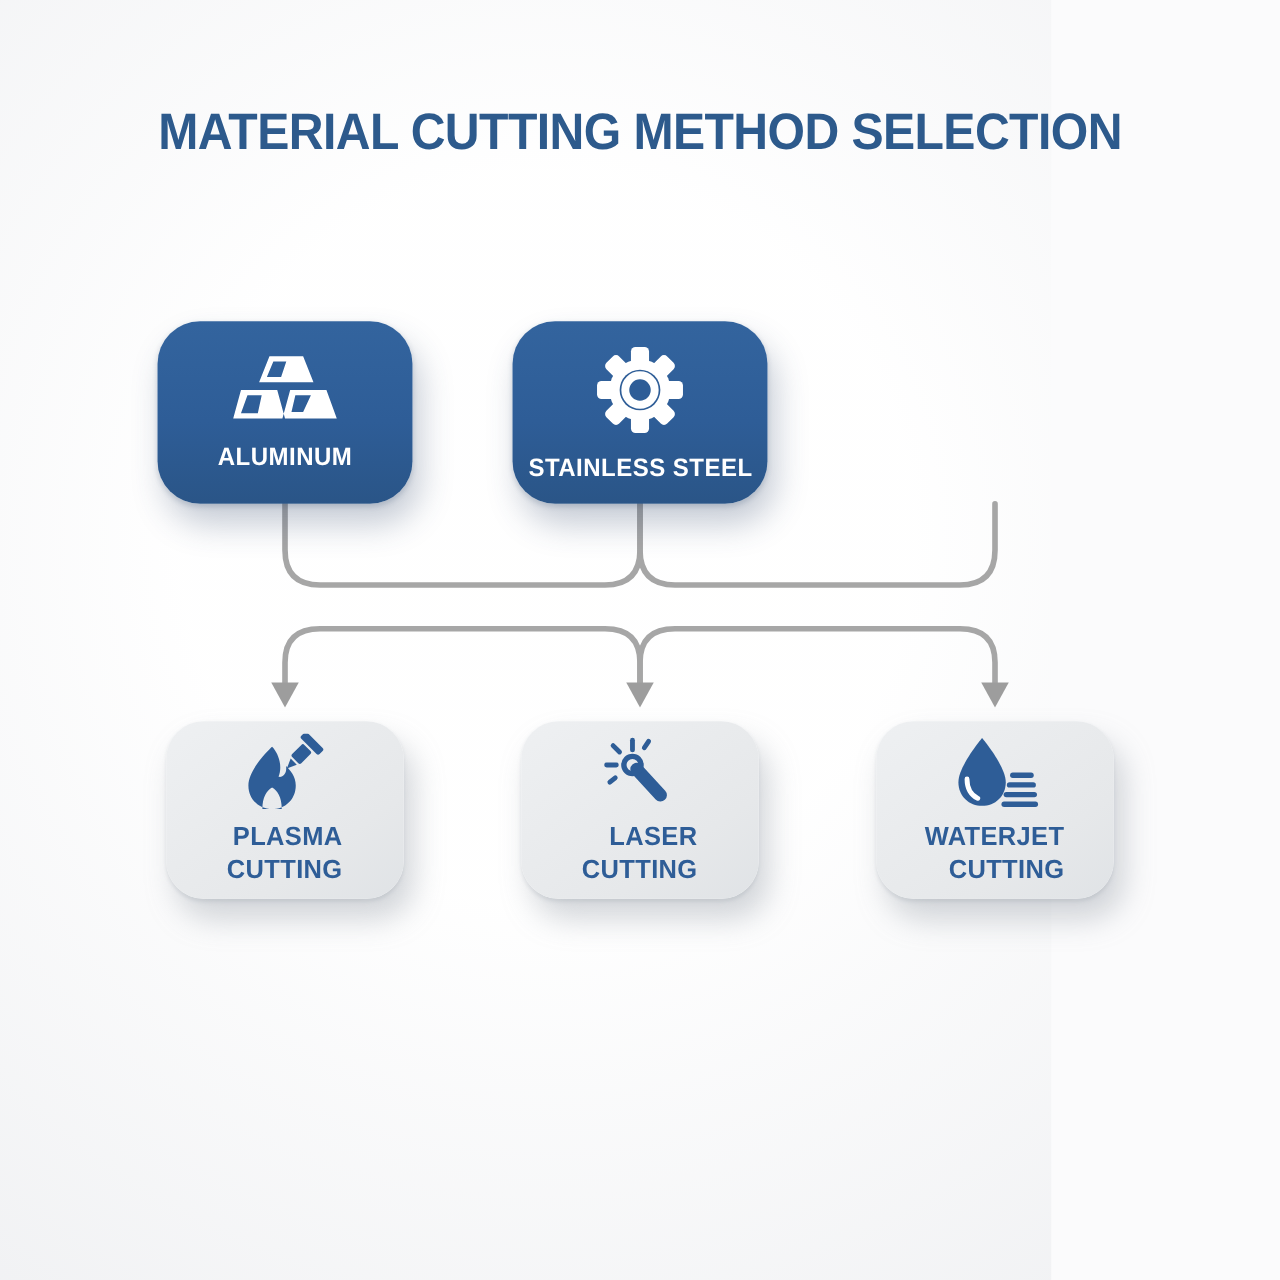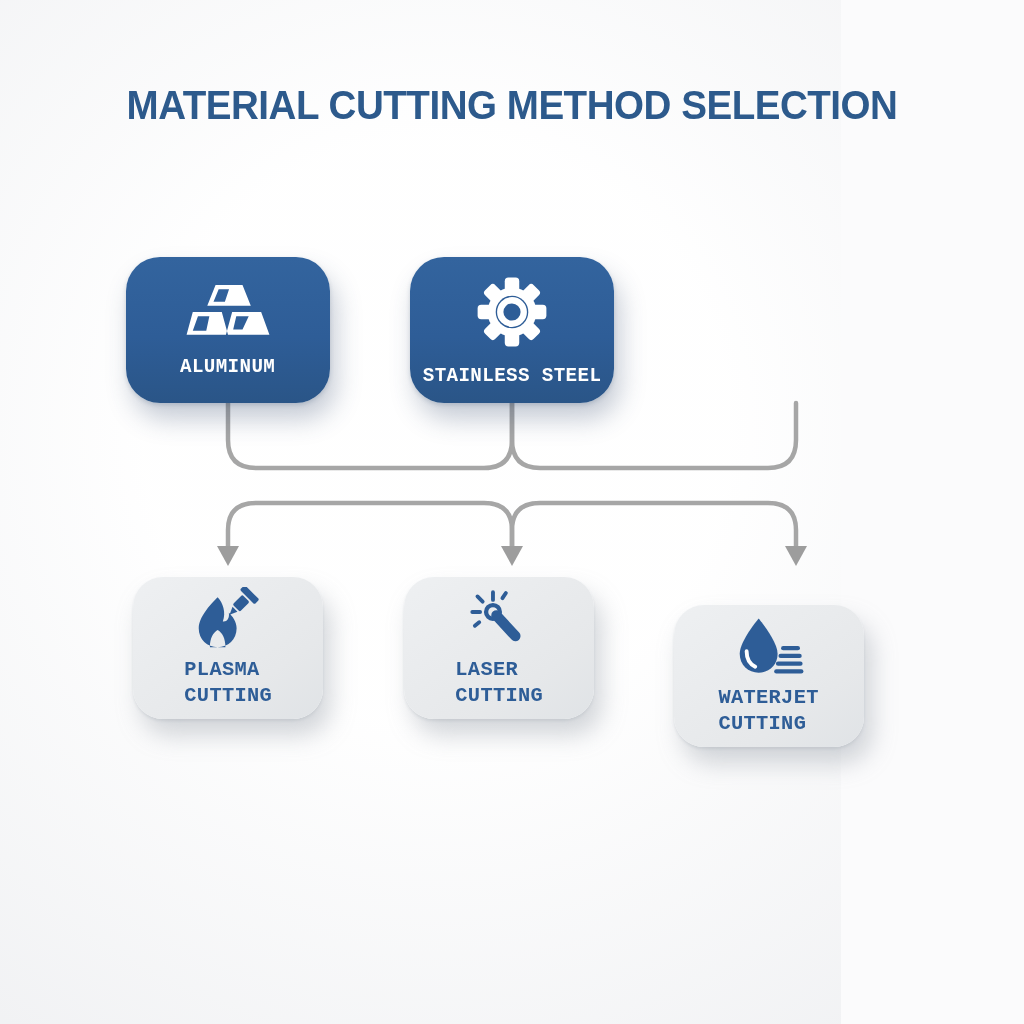--- a/index.html
+++ b/index.html
@@ -17,34 +17,34 @@
   .title{
     position:absolute;left:0;top:82px;width:1024px;
     text-align:center;
     font-size:41px;font-weight:700;letter-spacing:-0.5px;
     color:var(--title-blue,#2d5a8c);
     transform:scaleX(0.94);
     white-space:nowrap;
   }
   .card{
     position:absolute;display:flex;flex-direction:column;
-    align-items:center;justify-content:center;text-align:left;font-family:Liberation Mono, monospace;
+    align-items:center;justify-content:center;text-align:right;
   }
   .card.material{
     width:204px;height:146px;top:257px;border-radius:34px;
     background:linear-gradient(180deg,#33649e 0%, var(--accent-blue,#2e5d97) 55%, #2a5587 100%);
     box-shadow:6px 16px 26px rgba(45,70,105,0.28), 0 2px 4px rgba(45,70,105,0.18);
   }
   .card.method{
     width:190px;height:142px;top:577px;border-radius:30px;
     background:linear-gradient(145deg,#eef0f2 0%, var(--card-gray,#e6e8ea) 70%, #e0e3e6 100%);
     box-shadow:8px 16px 24px rgba(140,148,158,0.38), 0 2px 3px rgba(140,148,158,0.2);
   }
   .m0{left:126px;} .m1{left:410px;} .m2{left:694px;}
-  .c0{left:133px;} .c1{left:404px;} .c2{left:674px;margin-top:28px;}
+  .c0{left:133px;} .c1{left:417px;} .c2{left:701px;}
   .card .icon{display:block;margin-bottom:14px;}
   .card.method .icon{margin-bottom:8px;}
   .material-label{
     color:#fff;font-size:20px;font-weight:700;letter-spacing:0.4px;
     transform:scaleX(0.96);white-space:nowrap;
   }
   .method-label{
     color:var(--accent-blue,#2e5d97);font-size:21px;font-weight:700;
     letter-spacing:0.3px;line-height:26px;transform:scaleX(0.97);
   }

